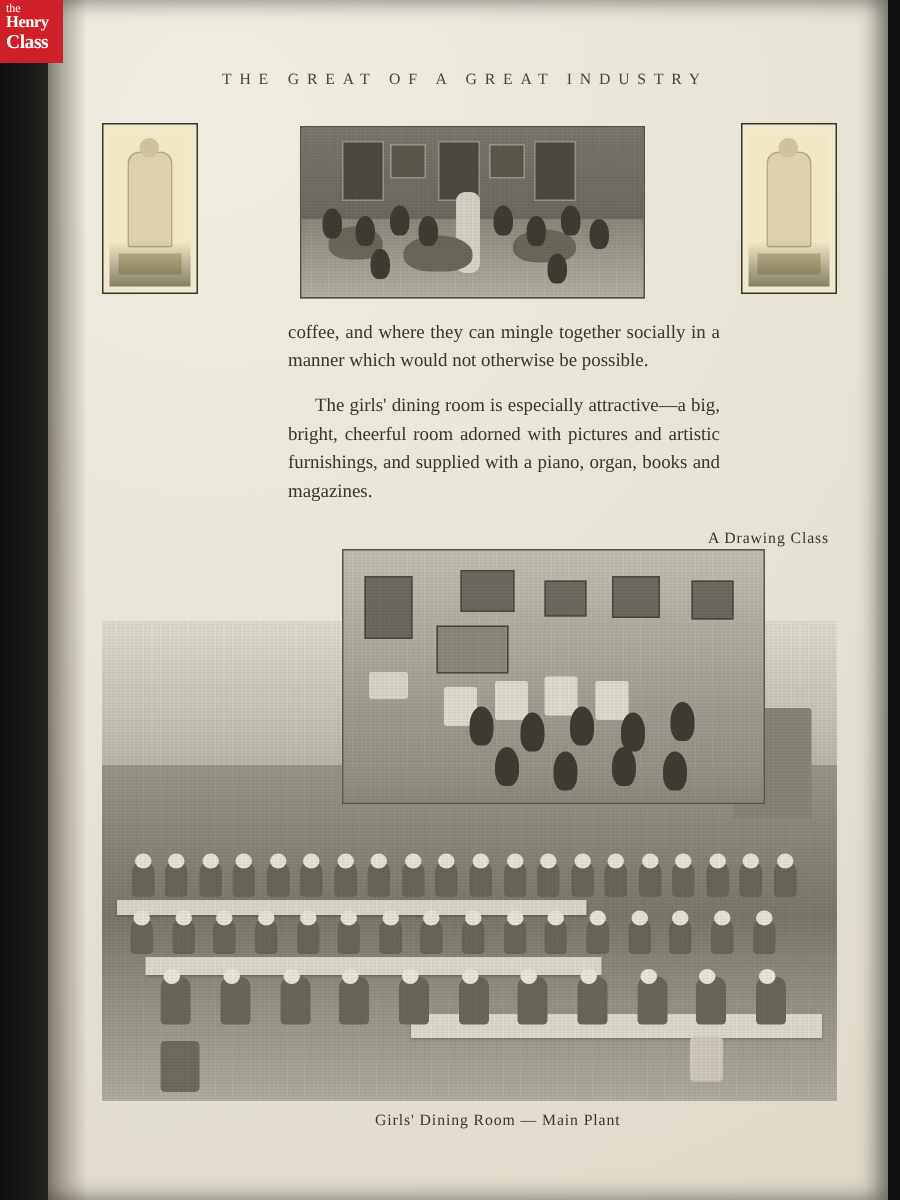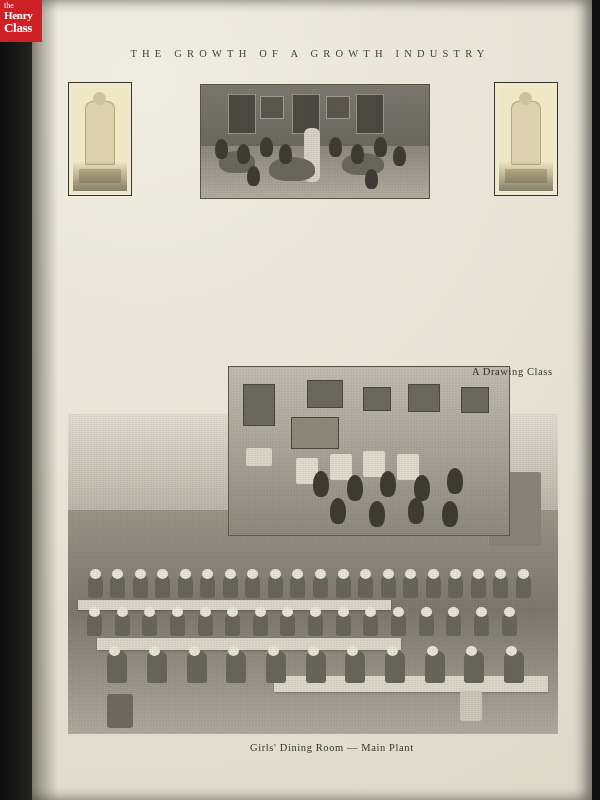--- a/index.html
+++ b/index.html
@@ -255,33 +255,33 @@
   .bodytext p + p { margin-top: 11px; text-indent: 18px; }
 
   .caption {
     position: absolute;
     color: #3b3527;
     font-size: 10.5px;
     letter-spacing: 0.6px;
     font-family: "Liberation Serif", serif;
     white-space: nowrap;
   }
-  .caption-drawing { left: 440px; top: 366px; }
+  .caption-drawing { left: 440px; top: 354px; }
   .caption-dining { left: 218px; top: 742px; }
 </style>
 </head>
 <body>
 
 <div class="screen">
 
   <div class="spine"></div>
 
   <div class="page">
 
-    <div class="running-head">THE  GROWTH  OF  A  GROWTH  INDUSTRY</div>
+    <div class="running-head">THE  GREAT  OF  A  GREAT  INDUSTRY</div>
 
     <div class="top-row">
 
       <div class="vignette left">
         <div class="panel">
           <div class="base"></div>
           <div class="figure"></div>
           <div class="dark"></div>
         </div>
       </div>
@@ -314,20 +314,22 @@
       <div class="vignette right">
         <div class="panel">
           <div class="base"></div>
           <div class="figure"></div>
           <div class="dark"></div>
         </div>
       </div>
     </div>
 
     <div class="bodytext">
+      <p>coffee, and where they can mingle together socially in a manner which would not otherwise be possible.</p>
+      <p>The girls' dining room is especially attractive—a big, bright, cheerful room adorned with pictures and artistic furnishings, and supplied with a piano, organ, books and magazines.</p>
     </div>
 
     <div class="photo photo-dining">
       <div class="ceil"></div>
       <div class="hall"></div>
 
       <div class="blob mid" style="left:86%;top:18%;width:52px;height:74px;border-radius:2px;background:#8b8679;"></div>
       <div class="blob mid" style="left:62%;top:22%;width:30px;height:40px;border-radius:2px;background:#85806f;"></div>
 
       <div class="tablecloth" style="left:2%;top:58%;width:64%;height:10px;"></div>

